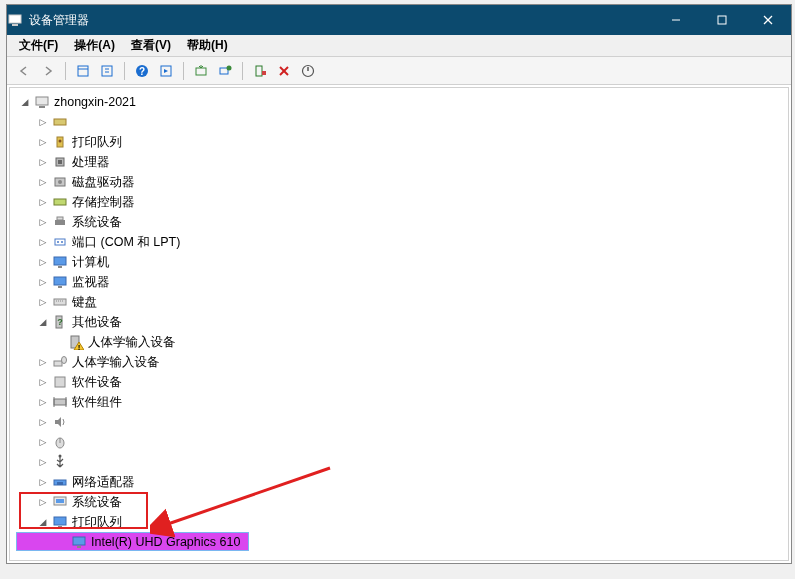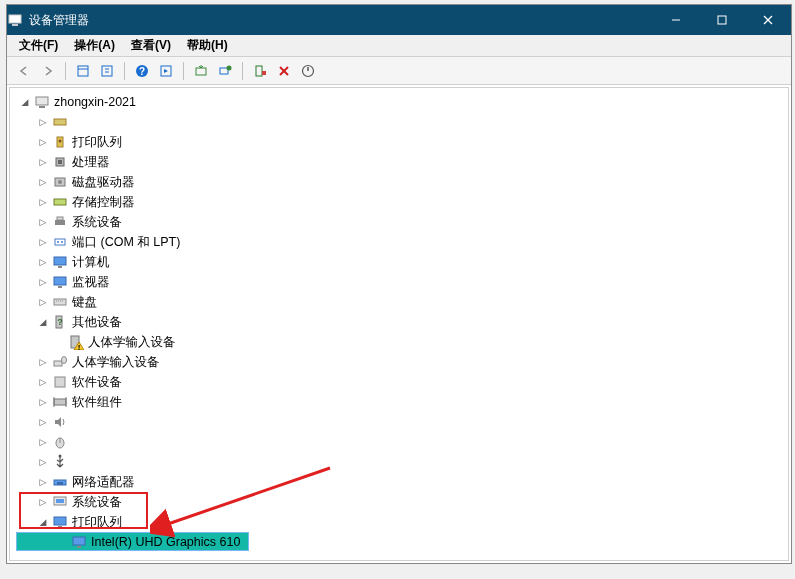--- a/index.html
+++ b/index.html
@@ -14,21 +14,21 @@
 
 .menubar { height: 22px; background: #f0f0f0; border-bottom: 1px solid #d0d0d0; display: flex; align-items: center; padding-left: 4px; font-size: 12px; }
 .menubar .menu-item { padding: 2px 8px; cursor: pointer; font-weight: bold; }
 
 .toolbar { height: 28px; background: #f5f5f5; border-bottom: 1px solid #d0d0d0; display: flex; align-items: center; padding-left: 6px; gap: 2px; }
 .toolbar .tb-btn { width: 22px; height: 22px; display: flex; align-items: center; justify-content: center; cursor: pointer; border: 1px solid transparent; }
 .toolbar .sep { width: 1px; height: 18px; background: #c0c0c0; margin: 0 4px; }
 
 .tree-area { flex: 1; background: #fff; overflow: auto; padding: 4px 0 4px 4px; font-size: 12.5px; color: #000; border:1px solid #d0d0d0; margin:2px; }
 .tree-row { display: flex; align-items: center; height: 20px; line-height: 20px; white-space: nowrap; cursor: pointer; }
-.tree-row.selected { background: #14b8a6; border:1px solid #7ab7f0; height:19px; line-height:18px; }
+.tree-row.selected { background: #d946ef; border:1px solid #7ab7f0; height:19px; line-height:18px; }
 .expander { width: 14px; height: 14px; display: inline-flex; align-items: center; justify-content: center; color: #606060; margin-right: 2px; font-size: 9px; cursor: pointer; }
 .node-icon { width: 16px; height: 16px; margin-right: 4px; display:inline-flex; align-items:center; justify-content:center; }
 
 .highlight-box { position: absolute; border: 2px solid #e02020; pointer-events: none; }
 
 .arrow-svg { position: absolute; pointer-events: none; }
 </style>
 </head>
 <body>
 

